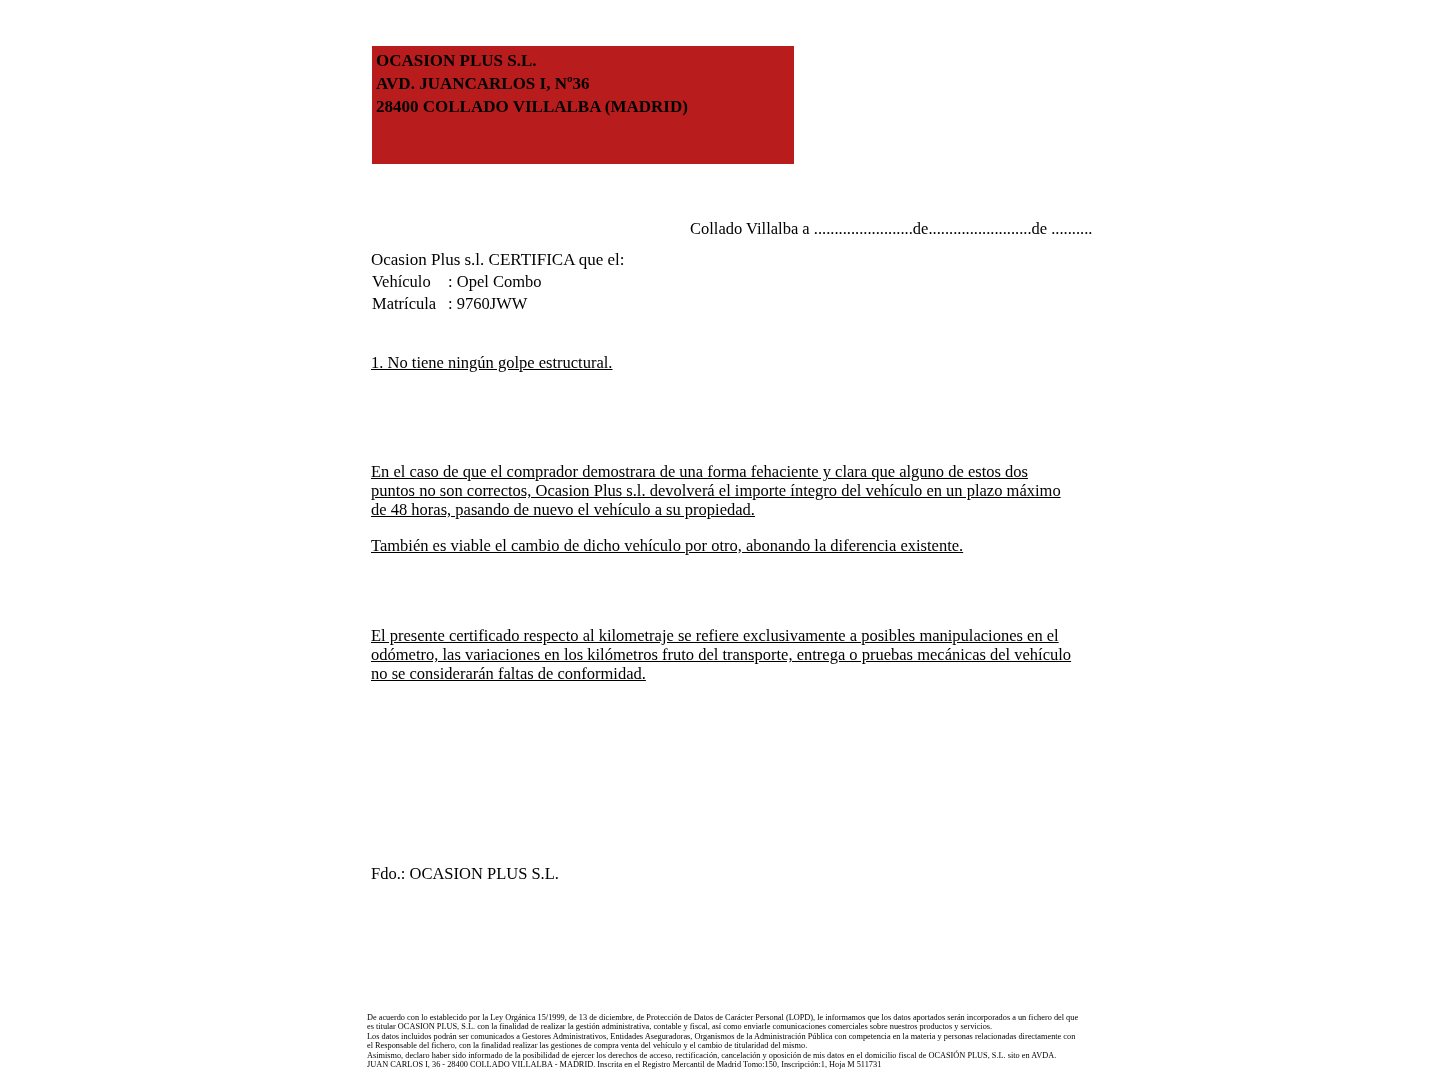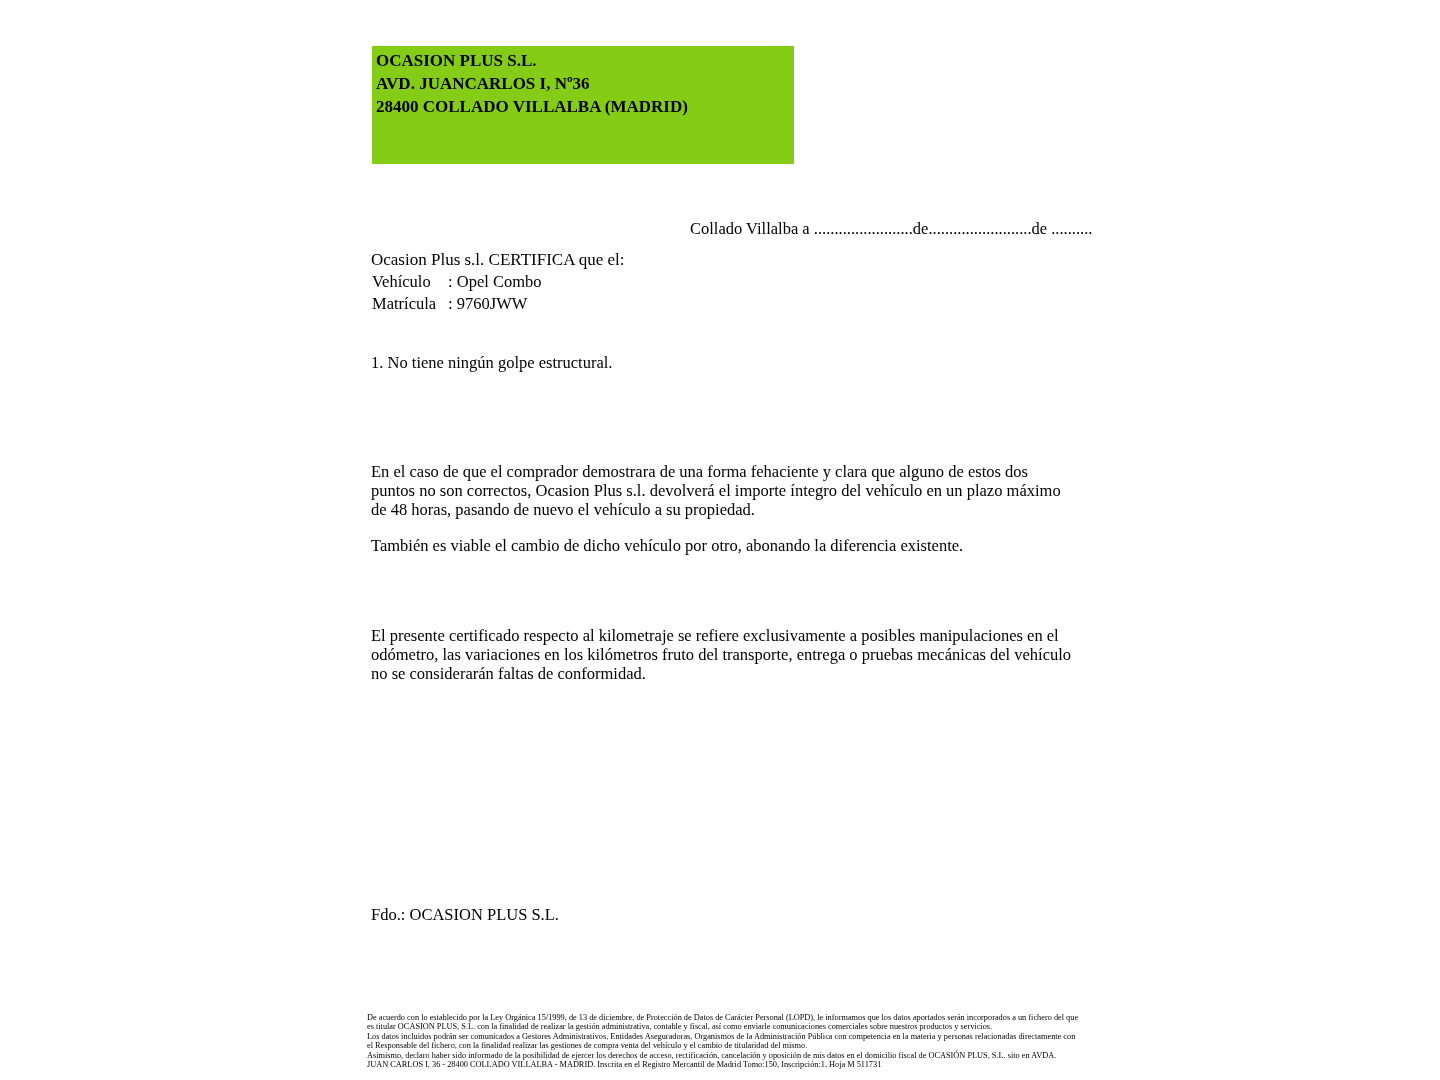--- a/index.html
+++ b/index.html
@@ -17,21 +17,21 @@
     background: #ffffff;
     overflow: hidden;
   }
   .abs { position: absolute; }
 
   .header-box {
     left: 372px;
     top: 46px;
     width: 422px;
     height: 118px;
-    background: #84cc16;
+    background: #b91c1c;
     padding: 3px 4px 12px 4px;
   }
   .header-box div {
     font-weight: bold;
     font-size: 17px;
     line-height: 23px;
     white-space: nowrap;
   }
 
   .date-line {
@@ -55,27 +55,27 @@
   .kv-label {
     display: inline-block;
     width: 76px;
   }
 
   .body-text {
     left: 371px;
     width: 702px;
     font-size: 16.5px;
     line-height: 19px;
+    text-decoration: underline;
   }
 
   .signature {
     left: 371px;
     top: 864px;
     font-size: 16.5px;
-    margin-top: 41px;
   }
 
   .footer {
     left: 367px;
     top: 1013px;
     width: 712px;
     font-size: 8.3px;
     line-height: 9.4px;
   }
 </style>

